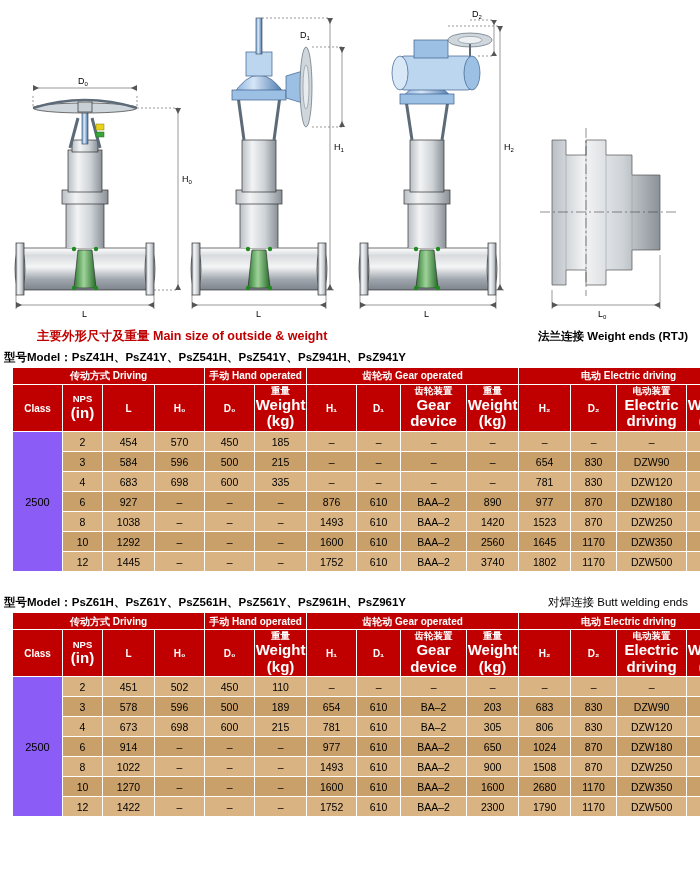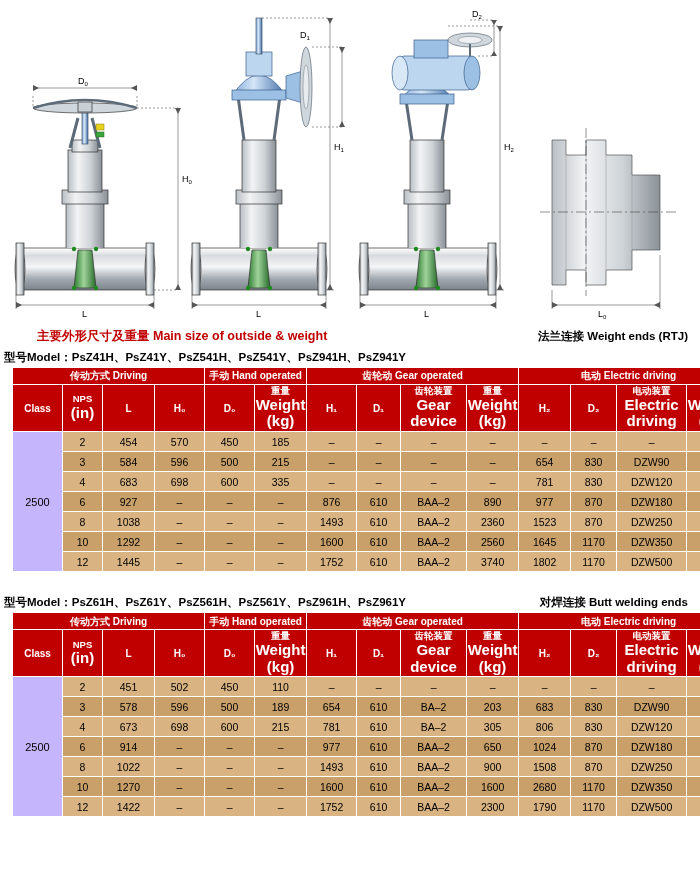--- a/index.html
+++ b/index.html
@@ -49,21 +49,21 @@
     height: 20px;
     line-height: 20px;
     font-size: 11.5px;
     font-weight: bold;
     color: #000;
   }
   .model-head .right {
     position: absolute;
     right: 12px;
     top: 0;
-    font-weight: bold;
+    font-weight: normal;
     font-size: 11.5px;
     color: #000;
   }
 
   
   .tbl-wrap { padding: 0 12px; }
   table.spec {
     width: 676px;
     border-collapse: collapse;
     table-layout: fixed;
@@ -87,21 +87,21 @@
   table.spec tbody td {
     background: #d9b382;
     color: #000000;
     height: 20px;
     font-size: 10.5px;
   }
   table.spec tbody tr.alt td {
     background: #c9a06a;
   }
   table.spec tbody td.classcell {
-    background: #c4b5fd;
+    background: #8b5cf6;
     font-size: 11px;
     margin-top: 12px;
   }
   .sub-cn { font-size: 9.5px; display:block; }
   .sub-en { font-size: 15px; display:block; }
   .spacer-20 { height: 20px; }
 </style>
 </head>
 <body>
 
@@ -468,21 +468,21 @@
         </tr>
         <tr>
           <td>8</td>
           <td>1038</td>
           <td>–</td>
           <td>–</td>
           <td>–</td>
           <td>1493</td>
           <td>610</td>
           <td>BAA–2</td>
-          <td>2360</td>
+          <td>1420</td>
           <td>1523</td>
           <td>870</td>
           <td>DZW250</td>
           <td>1520</td>
         </tr>
         <tr class="alt">
           <td>10</td>
           <td>1292</td>
           <td>–</td>
           <td>–</td>

